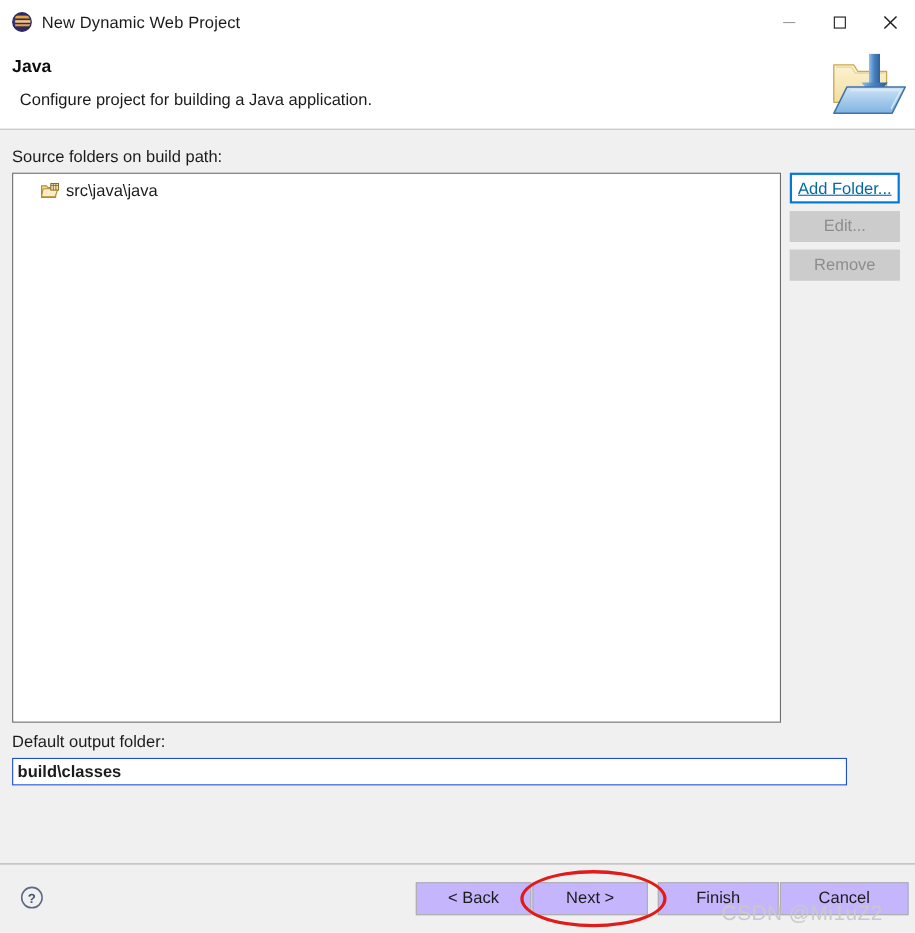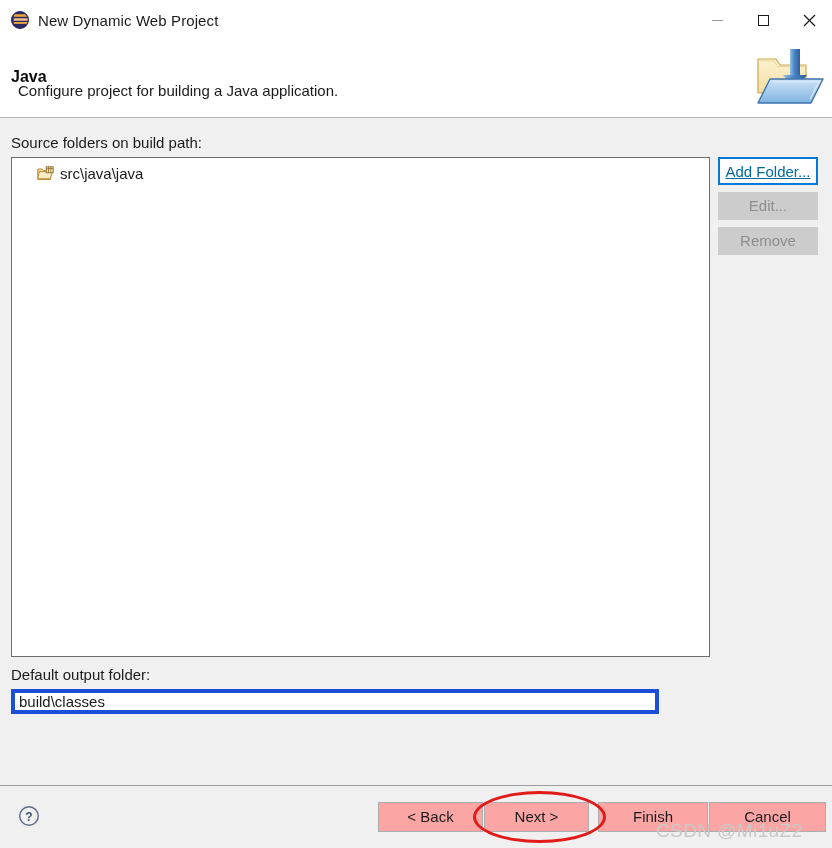--- a/index.html
+++ b/index.html
@@ -89,21 +89,21 @@
     left: 0; top: 40px;
     width: 832px;
     height: 78px;
     background: #ffffff;
     border-bottom: 1px solid #b5b5b5;
     box-sizing: border-box;
   }
   .header-title {
     position: absolute;
     left: 11px;
-    top: 28px;
+    top: 12px;
     font-size: 16px;
     font-weight: bold;
     color: #0d0d0d;
   }
   .header-desc {
     position: absolute;
     left: 18px;
     top: 42px;
     font-size: 15px;
     color: #1b1b1b;
@@ -198,30 +198,31 @@
     position: absolute;
     left: 11px;
     top: 548px;
     font-size: 15px;
     color: #1b1b1b;
   }
   .out-input {
     position: absolute;
     left: 11px;
     top: 571px;
-    width: 648px;
+    width: 759px;
     height: 25px;
     background: #ffffff;
-    border: 4px solid #1d4ed8;
+    border: 1px solid #1d4ed8;
     box-sizing: border-box;
     font-family: "Liberation Sans", sans-serif;
     font-size: 15px;
     color: #1b1b1b;
     padding: 0 4px;
     line-height: 23px;
+    font-weight: bold;
   }
   .content-sep {
     position: absolute;
     left: 0;
     top: 667px;
     width: 832px;
     height: 1px;
     background: #9d9d9d;
   }
 
@@ -237,21 +238,21 @@
     position: absolute;
     left: 18px;
     top: 19px;
     width: 22px;
     height: 22px;
   }
   .footer-btn {
     position: absolute;
     top: 16px;
     height: 30px;
-    background: #fca5a5;
+    background: #c4b5fd;
     border: 1px solid #adadad;
     box-sizing: border-box;
     font-family: "Liberation Sans", sans-serif;
     font-size: 15px;
     color: #1b1b1b;
     text-align: center;
     line-height: 28px;
     padding: 0;
   }
   .btn-back   { left: 378px; width: 105px; }

